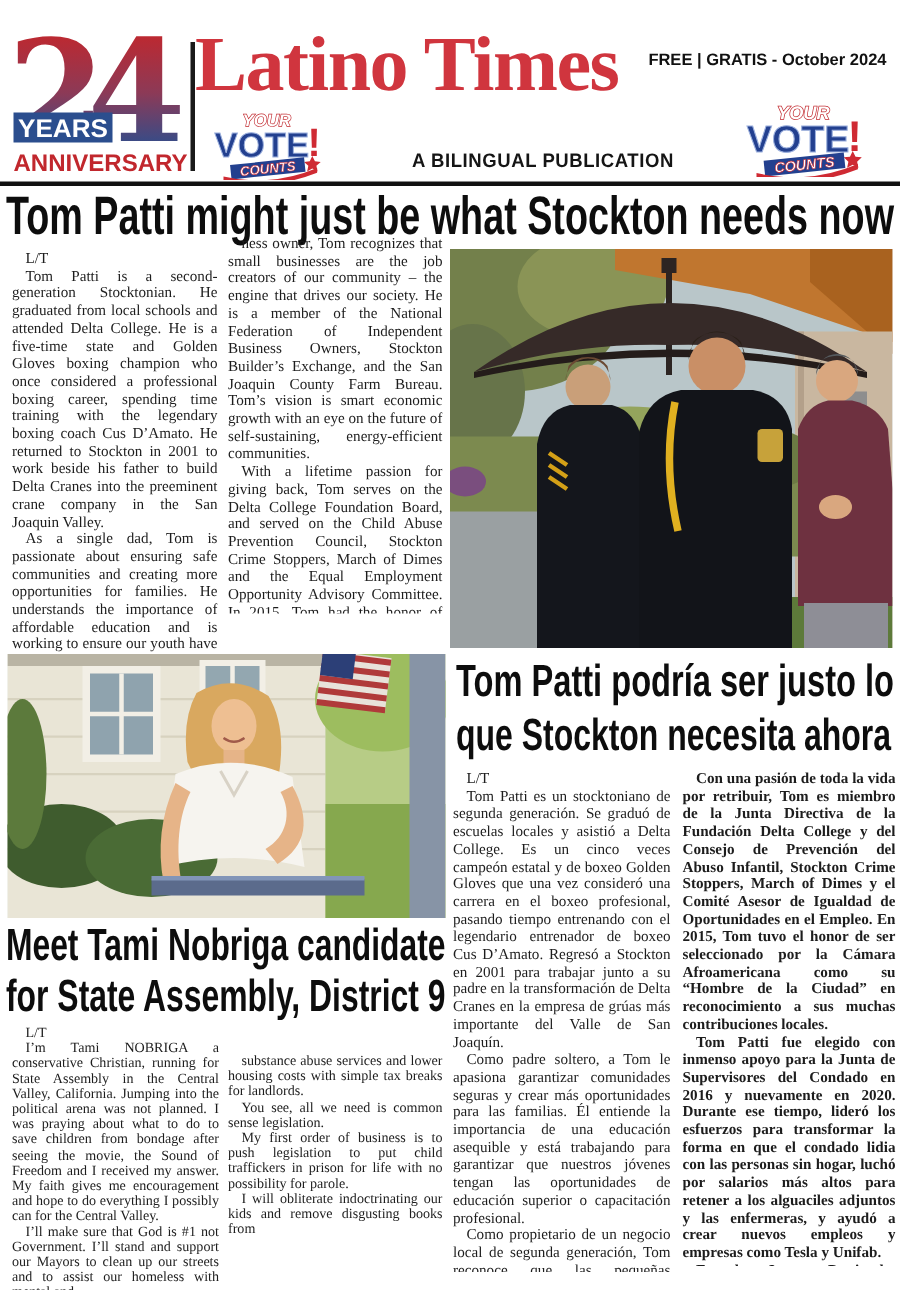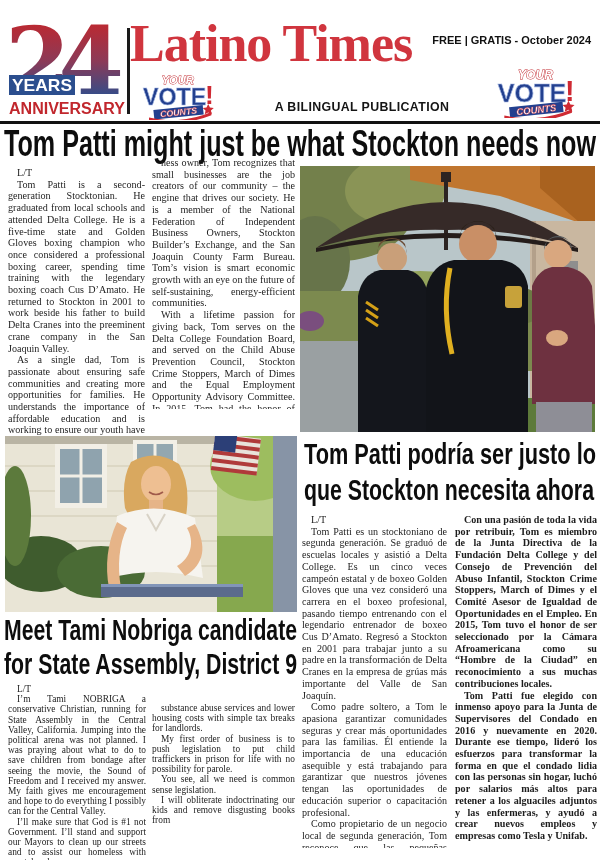--- a/index.html
+++ b/index.html
@@ -238,19 +238,19 @@
     <text x="4" y="60" font-size="30" textLength="293" lengthAdjust="spacingAndGlyphs">for State Assembly, District 9</text>
   </svg>
 
   <div class="col col-sm" style="left:8px; top:684px; width:138px; height:176px;">
     <p>L/T</p>
     <p>I’m Tami NOBRIGA a conservative Christian, running for State Assembly in the Central Valley, California. Jumping into the political arena was not planned. I was praying about what to do to save children from bondage after seeing the movie, the Sound of Freedom and I received my answer. My faith gives me encouragement and hope to do everything I possibly can for the Central Valley.</p>
     <p>I’ll make sure that God is #1 not Government. I’ll stand and support our Mayors to clean up our streets and to assist our homeless with mental and</p>
   </div>
   <div class="col col-sm" style="left:152px; top:684px; width:143px; height:160px;margin-top:19px;">
     <p>substance abuse services and lower housing costs with simple tax breaks for landlords.</p>
+    <p>You see, all we need is common sense legislation.</p>
     <p>My first order of business is to push legislation to put child traffickers in prison for life with no possibility for parole.</p>
-    <p>You see, all we need is common sense legislation.</p>
     <p>I will obliterate indoctrinating our kids and remove disgusting books from</p>
   </div>
   <div class="cont" style="left:152px; top:848px; width:143px;">See NOBRIGA Page 7</div>
 
 </div>
 
 </body></html>

